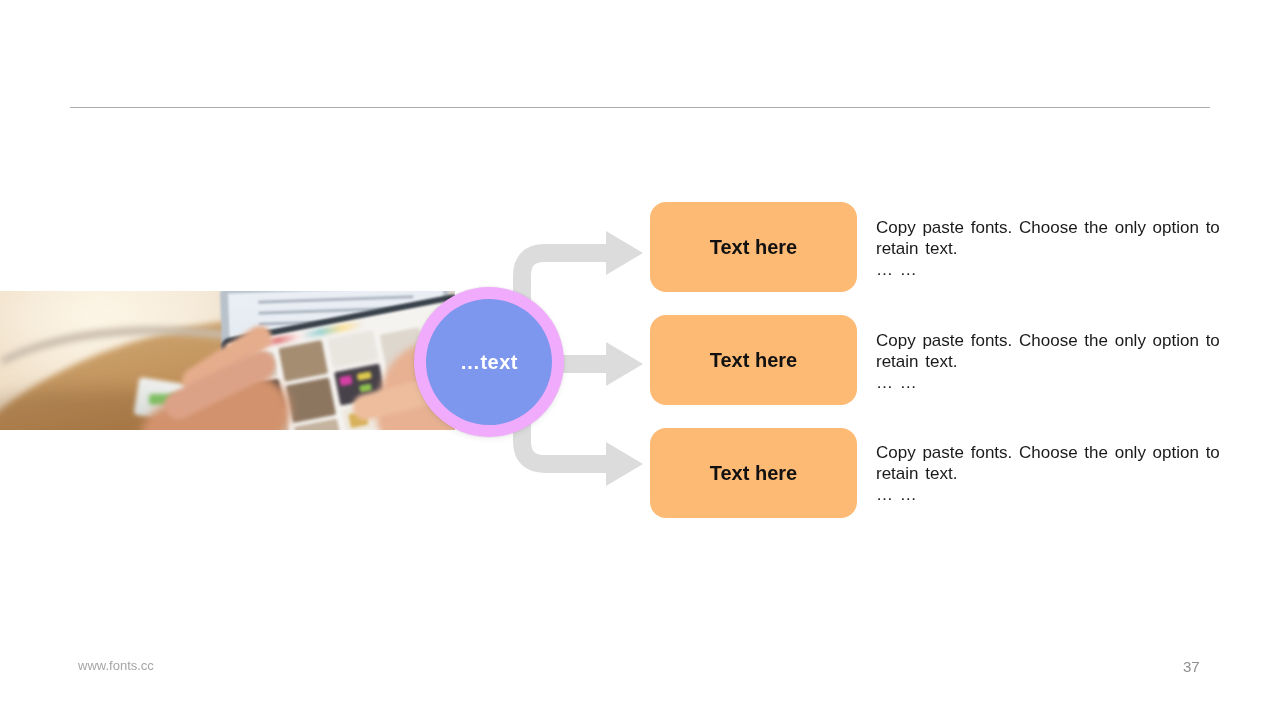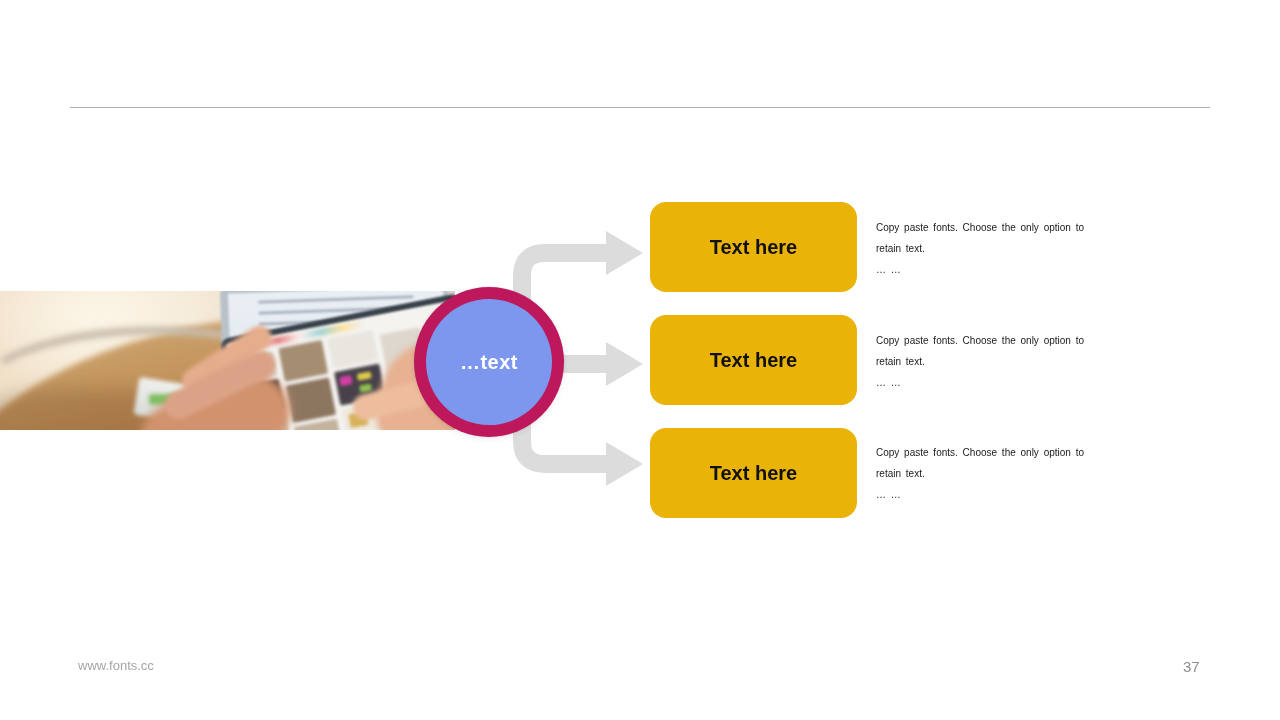--- a/index.html
+++ b/index.html
@@ -41,34 +41,34 @@
   .ph-hand-palm{left:138px;top:98px;width:155px;height:72px;border-radius:40px;background:#d2926d;transform:rotate(-20deg);filter:blur(4px);}
   .ph-hand-right{left:378px;top:52px;width:115px;height:125px;border-radius:45%;background:#e7b192;transform:rotate(15deg);filter:blur(3px);}
   .ph-hand-right-finger{left:352px;top:96px;width:85px;height:26px;border-radius:13px;background:#edbd9d;transform:rotate(-14deg);filter:blur(2px);}
   .ph-keyboard{left:136px;top:92px;width:80px;height:38px;border-radius:4px;transform:rotate(9deg);background:linear-gradient(#f0f1ef,#d8dbd7);filter:blur(2px);}
   .ph-key-green{left:149px;top:103px;width:36px;height:11px;border-radius:3px;background:#7fbd63;filter:blur(2px);}
 
   
   .connectors{left:0;top:0;width:1280px;height:720px;z-index:2;pointer-events:none;}
 
   
-  .hub-ring{left:414px;top:287px;width:150px;height:150px;border-radius:50%;background:#be185d;z-index:3;
+  .hub-ring{left:414px;top:287px;width:150px;height:150px;border-radius:50%;background:#f0abfc;z-index:3;
             box-shadow:0 0 0 1px rgba(0,0,0,0.04),0 2px 6px rgba(0,0,0,0.07);
             display:flex;align-items:center;justify-content:center;}
   .hub-circle{width:126px;height:126px;border-radius:50%;background:#7d96ee;
               display:flex;align-items:center;justify-content:center;}
   .hub-label{color:#ffffff;font-weight:bold;font-size:20px;letter-spacing:.5px;}
 
   
-  .item-box{left:650px;width:207px;height:90px;border-radius:16px;background:#eab308;z-index:4;
+  .item-box{left:650px;width:207px;height:90px;border-radius:16px;background:#fdba74;z-index:4;
             display:flex;align-items:center;justify-content:center;}
   .item-title{font-size:20px;font-weight:bold;color:#111111;}
   .box-1{top:202px;} .box-2{top:315px;} .box-3{top:428px;}
 
-  .item-desc{left:876px;width:300px;z-index:4;font-size:10px;line-height:21px;color:#1a1a1a;word-spacing:2px;}
+  .item-desc{left:876px;width:300px;z-index:4;font-size:17px;line-height:21px;color:#1a1a1a;word-spacing:2px;}
   .desc-1{top:217px;} .desc-2{top:330px;} .desc-3{top:442px;}
   .desc-line{white-space:nowrap;}
 </style>
 </head>
 <body>
 
 <div class="abs top-rule"></div>
 
 <div class="abs photo">
   <div class="abs ph-wall-light"></div>

